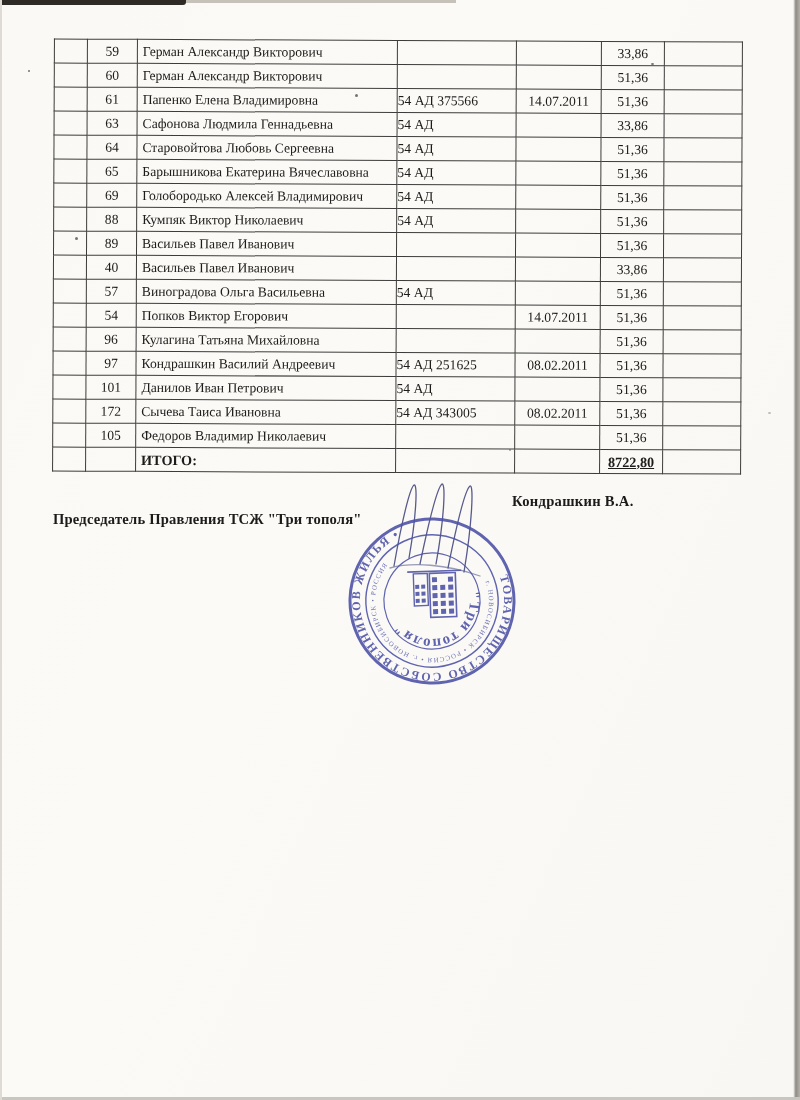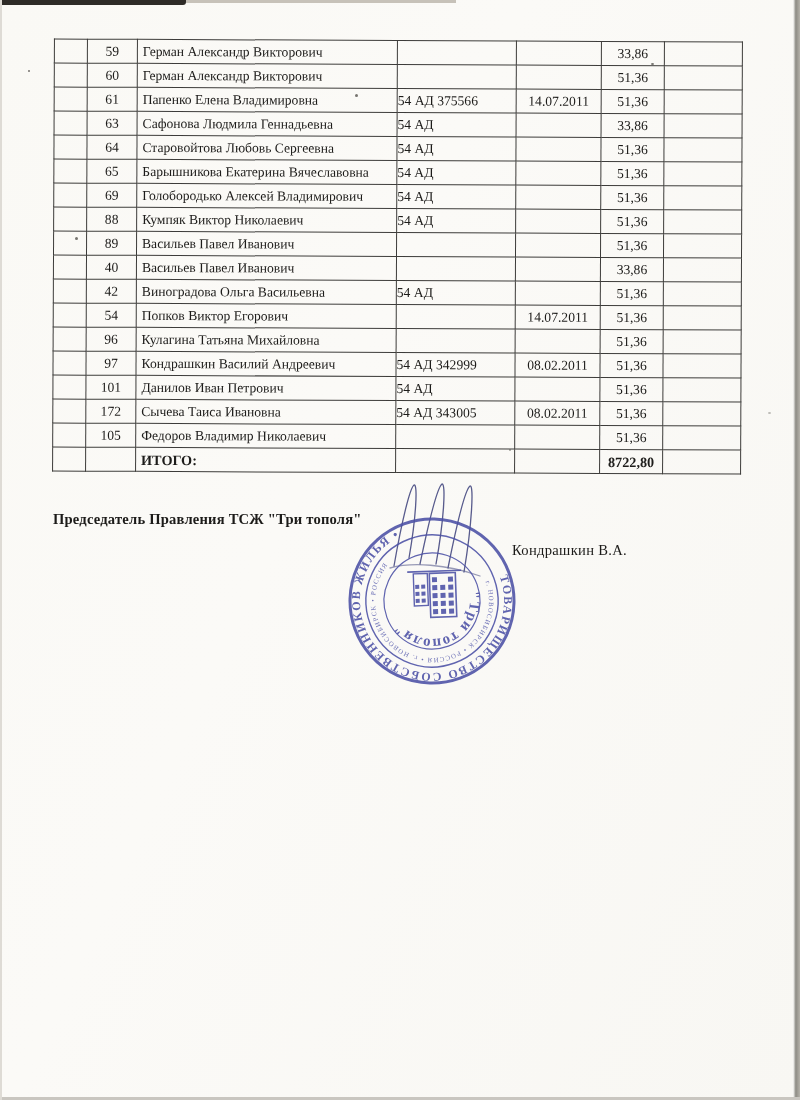--- a/index.html
+++ b/index.html
@@ -22,25 +22,25 @@
   td{border:1px solid #3d3c3a;height:23px;font-size:13.6px;line-height:14px;
      padding:0;overflow:hidden;white-space:nowrap;vertical-align:middle;color:#1d1c1a;}
   td.c-blank{}
   td.c-num{text-align:center;}
   td.c-name{padding-left:5px;text-align:left;}
   td.c-doc{text-align:left;}
   td.c-date{text-align:center;border-radius:6px;}
   td.c-amount{text-align:center;}
   tr.total-row td{font-weight:bold;}
   tr.total-row td.c-name{font-size:14.2px;}
-  tr.total-row td.c-amount{font-size:14.2px;}
+  tr.total-row td.c-amount{font-size:14.2px;text-decoration:underline;}
 
   
   .footer-left{position:absolute;left:53px;top:511px;font-weight:bold;font-size:14.6px;letter-spacing:.2px;}
-  .footer-right{position:absolute;left:512px;top:542px;font-weight:normal;font-size:14.6px;letter-spacing:.3px;}
+  .footer-right{position:absolute;left:512px;top:493px;font-weight:bold;font-size:14.6px;letter-spacing:.3px;}
 
   
   .stamp-box{position:absolute;left:328px;top:476px;width:216px;height:216px;filter:blur(.25px);}
 
   
   .speck{position:absolute;background:#4a4741;border-radius:50%;opacity:.75;}
 </style>
 </head>
 <body>
 
@@ -147,21 +147,21 @@
     <td class="c-blank"></td>
     <td class="c-num">40</td>
     <td class="c-name">Васильев Павел Иванович</td>
     <td class="c-doc"></td>
     <td class="c-date"></td>
     <td class="c-amount">33,86</td>
     <td class="c-blank"></td>
   </tr>
         <tr>
     <td class="c-blank"></td>
-    <td class="c-num">42</td>
+    <td class="c-num">57</td>
     <td class="c-name">Виноградова Ольга Васильевна</td>
     <td class="c-doc">54 АД</td>
     <td class="c-date"></td>
     <td class="c-amount">51,36</td>
     <td class="c-blank"></td>
   </tr>
         <tr>
     <td class="c-blank"></td>
     <td class="c-num">54</td>
     <td class="c-name">Попков Виктор Егорович</td>
@@ -176,21 +176,21 @@
     <td class="c-name">Кулагина Татьяна Михайловна</td>
     <td class="c-doc"></td>
     <td class="c-date"></td>
     <td class="c-amount">51,36</td>
     <td class="c-blank"></td>
   </tr>
         <tr>
     <td class="c-blank"></td>
     <td class="c-num">97</td>
     <td class="c-name">Кондрашкин Василий Андреевич</td>
-    <td class="c-doc">54 АД 342999</td>
+    <td class="c-doc">54 АД 251625</td>
     <td class="c-date">08.02.2011</td>
     <td class="c-amount">51,36</td>
     <td class="c-blank"></td>
   </tr>
         <tr>
     <td class="c-blank"></td>
     <td class="c-num">101</td>
     <td class="c-name">Данилов Иван Петрович</td>
     <td class="c-doc">54 АД</td>
     <td class="c-date"></td>

